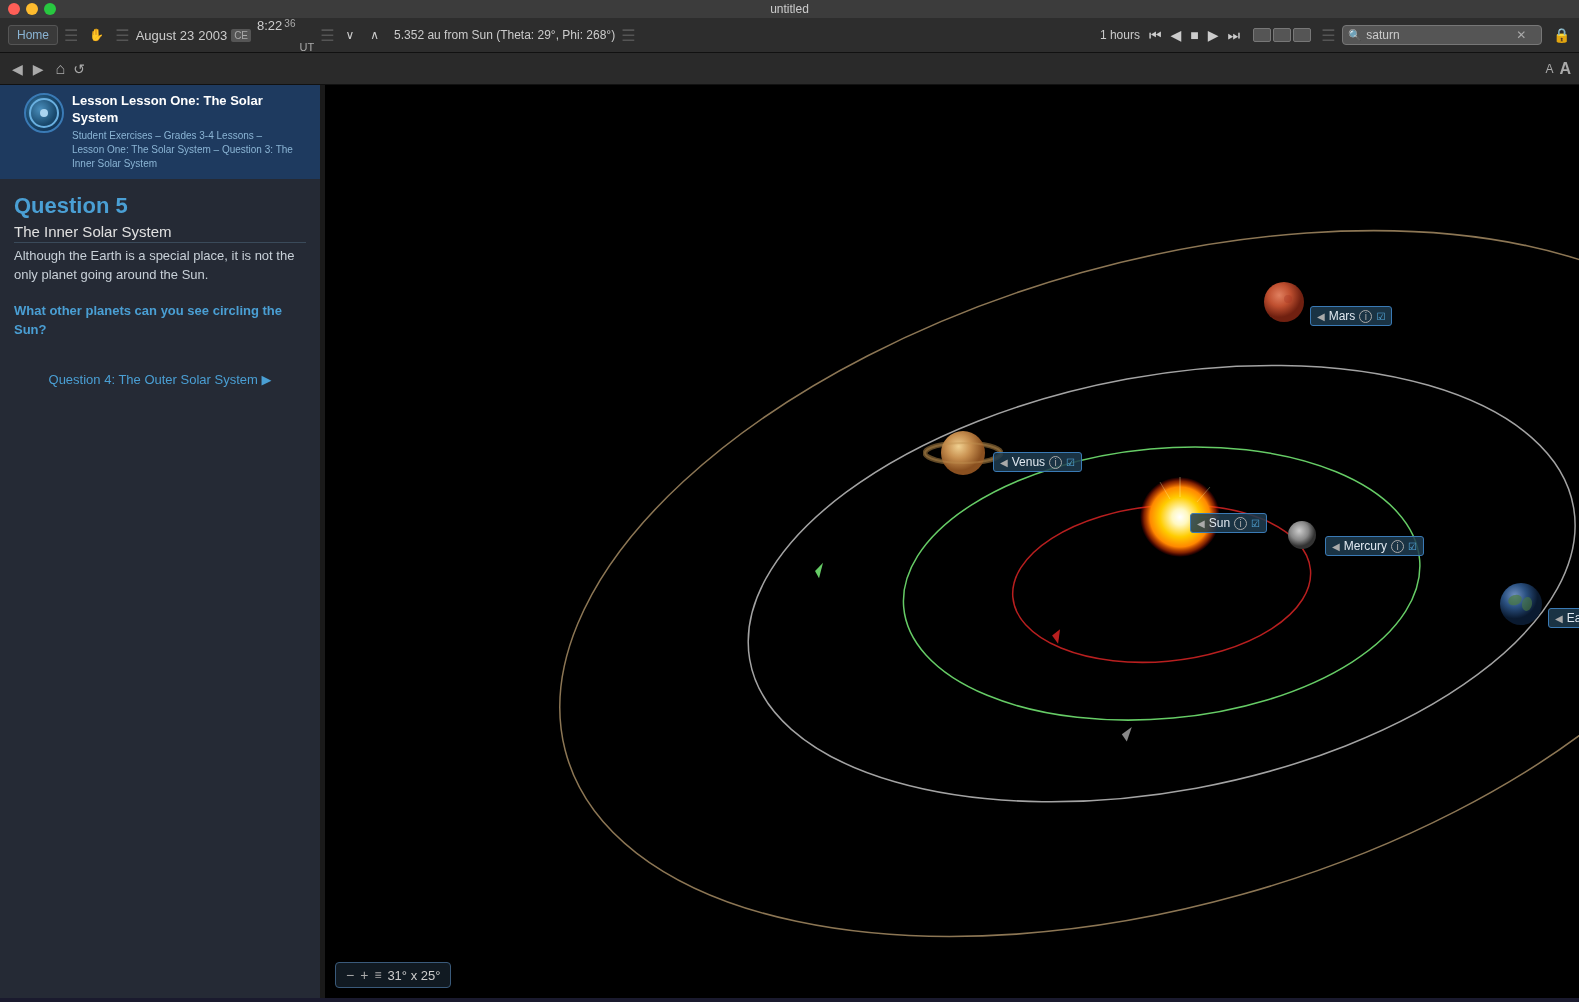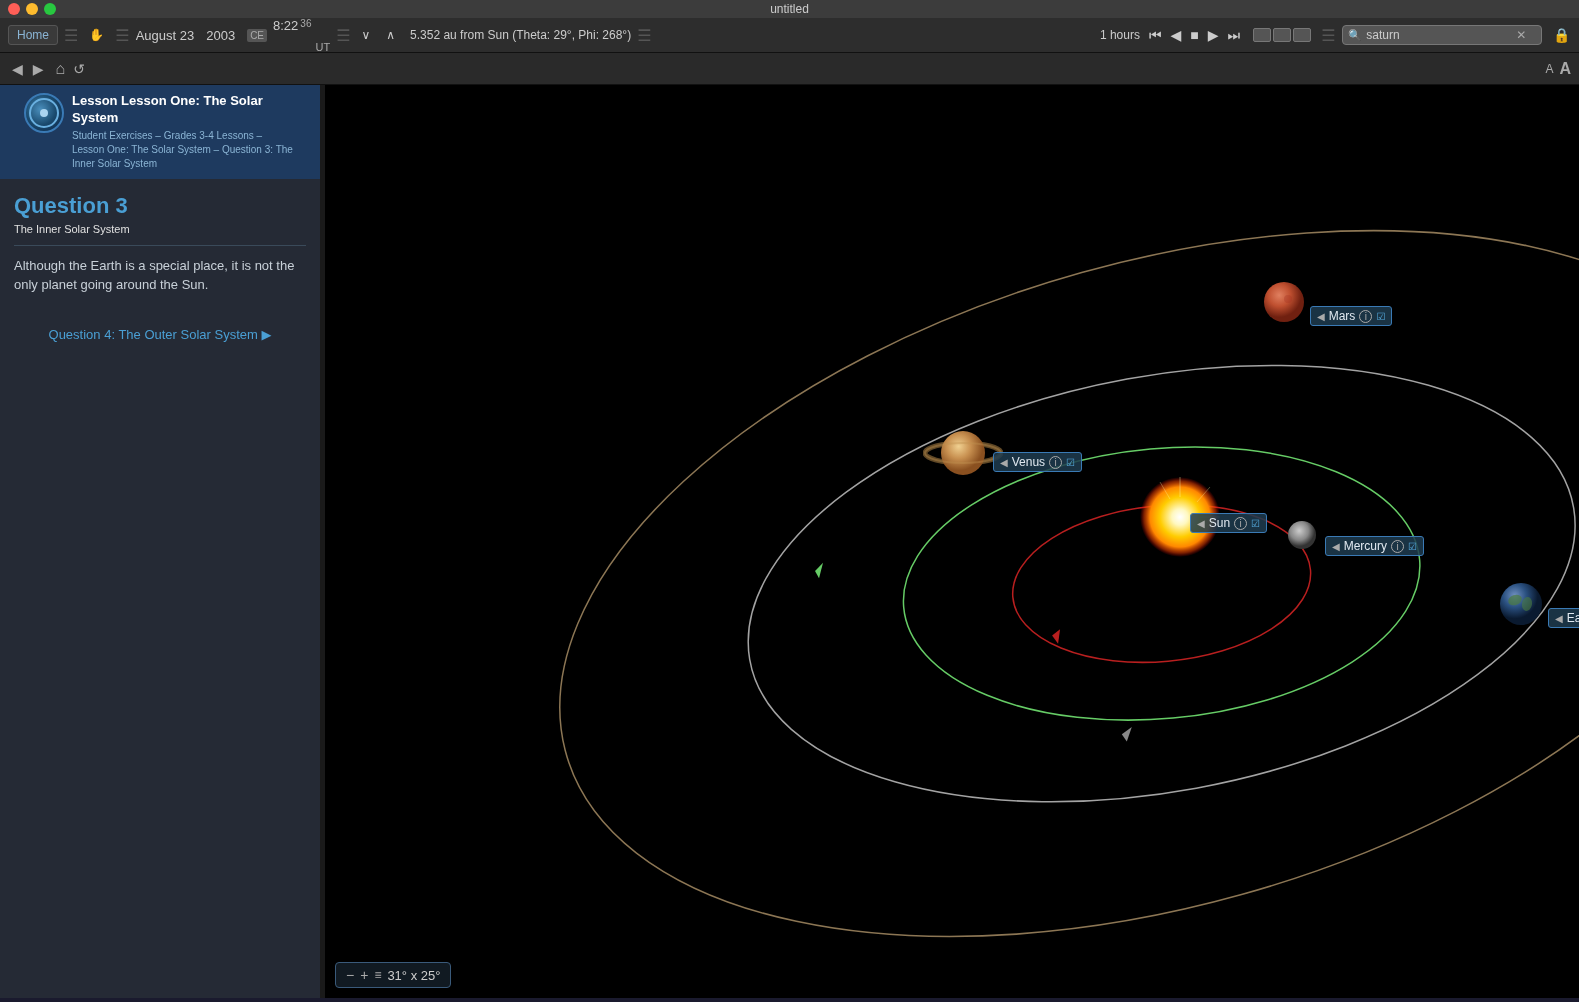--- a/index.html
+++ b/index.html
@@ -57,21 +57,21 @@
       font-size: 12px;
       padding: 2px 8px;
       background: #3a3a3a;
       border: 1px solid #555;
       border-radius: 3px;
     }
     .toolbar-sep { color: #555; font-size: 16px; }
     .date-section {
       display: flex;
       align-items: center;
-      gap: 12px;
+      gap: 4px;
       color: #ccc;
       font-size: 13px;
     }
     .ce-badge {
       font-size: 10px;
       background: #555;
       border-radius: 2px;
       padding: 1px 3px;
       color: #aaa;
     }
@@ -263,24 +263,24 @@
       overflow-y: auto;
     }
     .question-number {
       color: #4a9fd4;
       font-size: 22px;
       font-weight: bold;
       margin-bottom: 4px;
     }
     .question-title {
       color: #e0e0e0;
-      font-size: 11px;
+      font-size: 15px;
       font-weight: normal;
-      margin-bottom: 10px;
-      padding-bottom: 10px;
+      margin-bottom: 3px;
+      padding-bottom: 2px;
       border-bottom: 1px solid #3a4a5a;
     }
     .question-body {
       color: #c8d0d8;
       font-size: 13px;
       line-height: 1.5;
       margin-bottom: 16px;
     }
     .question-prompt {
       color: #4a9fd4;
@@ -481,23 +481,24 @@
         </div>
       </div>
       <div class="lesson-title-area">
         <div class="lesson-title">Lesson Lesson One: The Solar System</div>
         <div class="lesson-breadcrumb">Student Exercises – Grades 3-4 Lessons – Lesson One:
 The Solar System – Question 3: The Inner Solar System</div>
       </div>
     </div>
 
     <div class="sidebar-content">
-      <div class="question-number">Question 3</div>
+      <div class="question-number">Question 5</div>
       <div class="question-title">The Inner Solar System</div>
       <div class="question-body">Although the Earth is a special place, it is not the only planet going around the Sun.</div>
+      <div class="question-prompt">What other planets can you see circling the Sun?</div>
       <div class="next-question">
         <a class="next-question-link">
           <span>Question 4: The Outer Solar System</span>
           <span> ▶</span>
         </a>
       </div>
     </div>
   </div>
 
   <div class="divider"></div>

